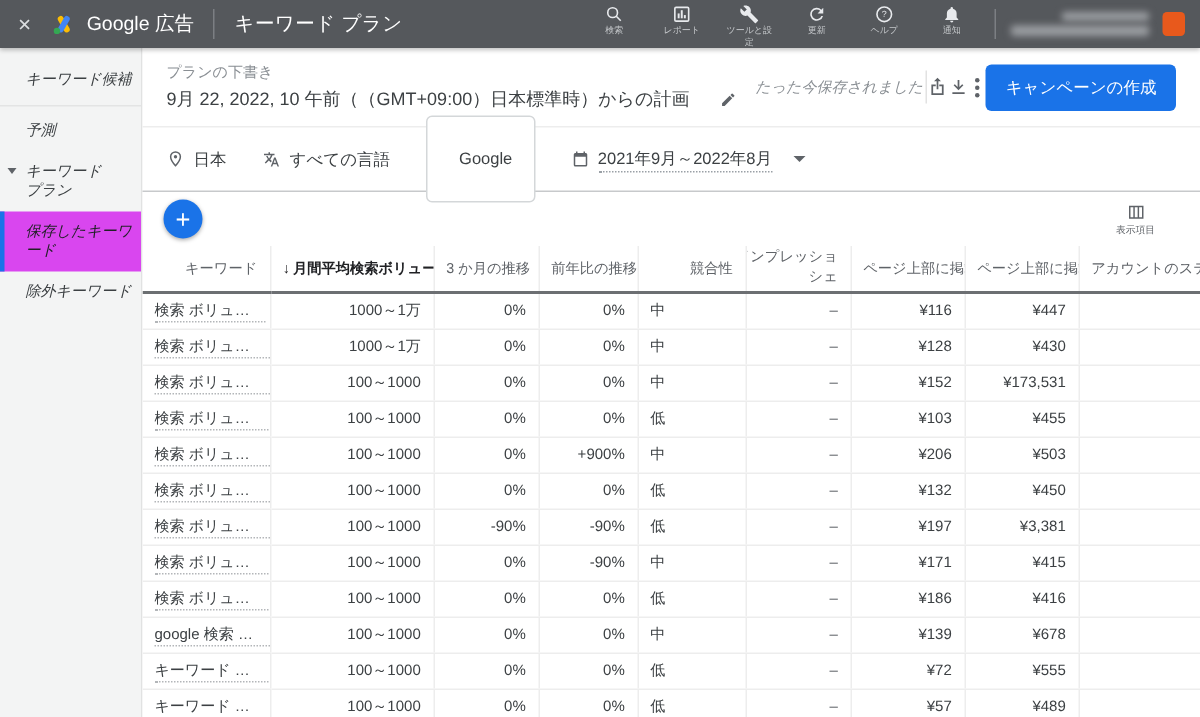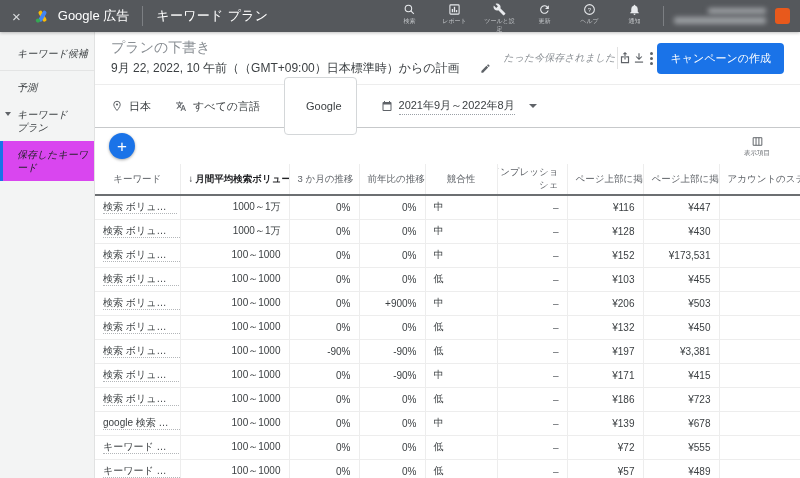--- a/index.html
+++ b/index.html
@@ -32,21 +32,21 @@
   .side-divider { height:1px; background:#e3e4e4; margin:3px 0; }
   .exp-caret { position:absolute; left:5px; top:11px; width:0; height:0; border-left:3.5px solid transparent; border-right:3.5px solid transparent; border-top:4px solid #5f6368; }
   .side-item.selected { background:#d946ef; color:#1f2124; }
   .side-item.selected::before { content:""; position:absolute; left:0; top:0; bottom:0; width:3px; background:#1a73e8; }
 
   .main { flex:1; min-width:0; display:flex; flex-direction:column; background:#fff; }
 
   
   .plan-header { height:53px; display:flex; align-items:center; padding:0 16px; border-bottom:1px solid #ededed; flex:none; }
   .ph-left { display:flex; flex-direction:column; gap:3px; }
-  .draft-label { font-size:14px; color:#8a8f94; }
+  .draft-label { font-size:10px; color:#8a8f94; }
   .plan-title { font-size:12px; color:#3c4043; display:flex; align-items:center; gap:20px; }
   .plan-title svg { width:11px; height:11px; flex:none; cursor:pointer; }
   .ph-right { margin-left:auto; display:flex; align-items:center; }
   .saved-status { font-size:10px; color:#8a8f94; font-style:italic; margin-right:2px; }
   .ph-vdiv { width:1px; height:22px; background:#e2e2e2; }
   .icon-btn { cursor:pointer; display:flex; align-items:center; }
   .icon-btn svg { width:14px; height:14px; }
   .kebab { display:flex; flex-direction:column; gap:2px; padding:0 4px; cursor:pointer; }
   .kebab i { width:3px; height:3px; border-radius:50%; background:#5f6368; display:block; }
   .create-btn { background:#1a73e8; color:#fff; border:none; border-radius:4px; font-size:11px; padding:8px 13px; cursor:pointer; font-family:inherit; }
@@ -63,21 +63,21 @@
   .table-zone { flex:1; overflow:hidden; }
   .fab-row { height:36px; display:flex; align-items:center; justify-content:space-between; padding:0 0 0 14px; }
   .fab { width:26px; height:26px; border-radius:50%; background:#1a73e8; color:#fff; display:flex; align-items:center; justify-content:center; font-size:17px; line-height:1; box-shadow:0 1px 3px rgba(0,0,0,.35); cursor:pointer; }
   .columns-tool { display:flex; flex-direction:column; align-items:center; margin-right:30px; cursor:pointer; }
   .columns-tool svg { width:13px; height:13px; }
   .columns-tool .tool-label { font-size:6.5px; color:#5f6368; margin-top:1px; }
 
   table { width:100%; border-collapse:collapse; table-layout:fixed; font-size:10px; color:#3c4043; }
   thead th { height:31px; font-weight:400; font-size:9.5px; color:#5f6368; border-bottom:2px solid #6c6f72; border-left:1px solid #ededed; padding:0 8px; vertical-align:middle; text-align:right; white-space:nowrap; overflow:hidden; }
   thead th:first-child { border-left:none; text-align:left; }
-  thead th.h-left { text-align:center; }
+  thead th.h-left { text-align:right; }
   thead th.sorted { color:#202124; font-weight:bold; }
   .sort-arrow { font-weight:bold; margin-right:2px; }
   .h2l { display:flex; flex-direction:column; align-items:flex-end; line-height:1.35; }
   tbody td { height:24px; border-bottom:1px solid #ededed; border-left:1px solid #ededed; padding:0 8px; white-space:nowrap; overflow:hidden; text-overflow:ellipsis; }
   tbody td:first-child { border-left:none; }
   .c-num { text-align:right; }
   .c-dim { color:#5f6368; }
   .kw-text { border-bottom:1px dotted #b3b6b9; padding-bottom:1px; cursor:pointer;margin-top:25px; }
 </style>
 </head>
@@ -159,20 +159,23 @@
       <div class="side-divider"></div>
       <div class="side-item">
         <span>予測</span>
       </div>
       <div class="side-item" style="padding-right:20px;">
         <span class="exp-caret"></span>
         <span>キーワード プラン</span>
       </div>
       <div class="side-item selected">
         <span>保存したキーワード</span>
+      </div>
+      <div class="side-item">
+        <span>除外キーワード</span>
       </div>
     </div>
 
     <div class="main">
 
       <div class="plan-header">
         <div class="ph-left">
           <span class="draft-label">プランの下書き</span>
           <span class="plan-title">
             <span>9月 22, 2022, 10 午前（（GMT+09:00）日本標準時）からの計画</span>
@@ -371,21 +374,21 @@
                 <td></td>
               </tr>
               <tr>
                 <td><span class="kw-text">検索 ボリューム 調べ 方...</span></td>
                 <td class="c-num">100～1000</td>
                 <td class="c-num">0%</td>
                 <td class="c-num">0%</td>
                 <td>低</td>
                 <td class="c-num c-dim">–</td>
                 <td class="c-num">¥186</td>
-                <td class="c-num">¥723</td>
+                <td class="c-num">¥416</td>
                 <td></td>
               </tr>
               <tr>
                 <td><span class="kw-text">google 検索 ボリューム...</span></td>
                 <td class="c-num">100～1000</td>
                 <td class="c-num">0%</td>
                 <td class="c-num">0%</td>
                 <td>中</td>
                 <td class="c-num c-dim">–</td>
                 <td class="c-num">¥139</td>

